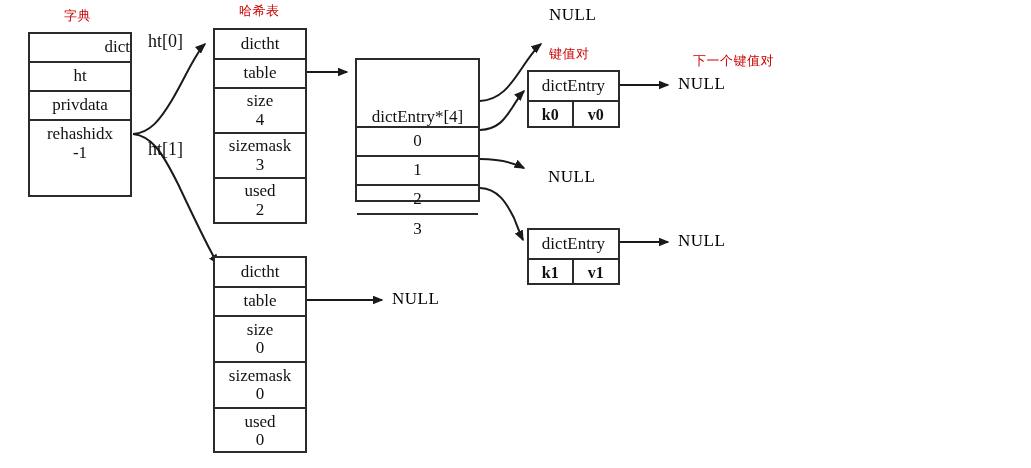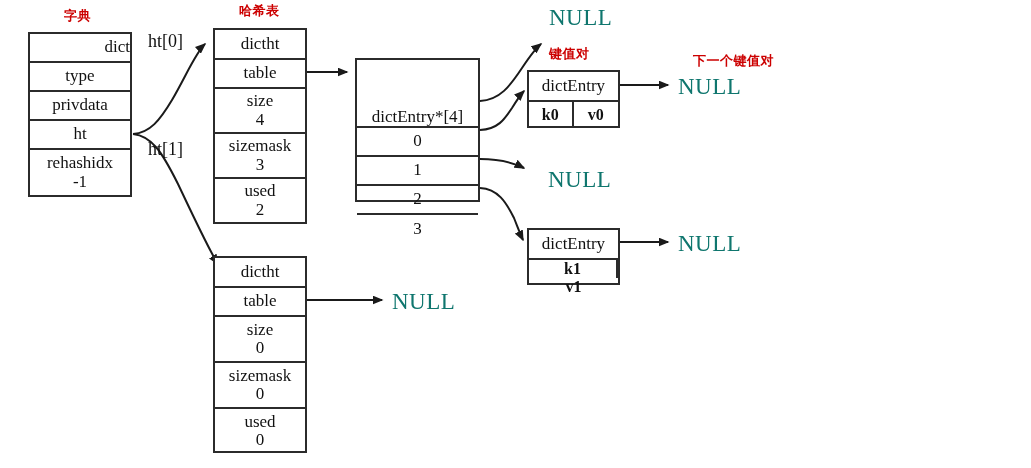--- a/index.html
+++ b/index.html
@@ -62,34 +62,34 @@
     justify-content: center;
     font-size: 16px;
     color: #111111;
   }
   .pair-cell.left { border-right: 2px solid #2b2b2b; }
   .red-label {
     position: absolute;
     color: #cc0000;
     font-family: "DejaVu Sans", "Liberation Sans", sans-serif;
     font-size: 13px;
-    font-weight: bold;
+    font-weight: normal;
     white-space: nowrap;
     letter-spacing: 0.5px;
   }
   .plain-label {
     position: absolute;
     color: #111111;
     font-size: 18px;
     white-space: nowrap;
   }
   .null-label {
     position: absolute;
-    color: #0f766e;
-    font-size: 23px;
+    color: #000000;
+    font-size: 17px;
     letter-spacing: 0.5px;
     white-space: nowrap;
   }
 </style>
 </head>
 <body>
 
 <div id="canvas">
 
   <svg class="links" viewBox="0 0 1031 468">
@@ -127,27 +127,24 @@
   <div class="red-label" style="left:693px; top:52px;">下一个键值对</div>
 
   <div class="plain-label" style="left:148px; top:31px;text-align:center;">ht[0]</div>
   <div class="plain-label" style="left:148px; top:139px;">ht[1]</div>
 
   <div class="box" style="left:28px; top:32px; width:104px; height:165px;">
     <div class="cell" style="height:29px;align-items:flex-end;">
       <span>dict</span>
     </div>
     <div class="cell" style="height:29px;">
-      <span>type</span>
+      <span>ht</span>
     </div>
     <div class="cell" style="height:29px;">
       <span>privdata</span>
-    </div>
-    <div class="cell" style="height:29px;">
-      <span>ht</span>
     </div>
     <div class="cell" style="height:45px;">
       <span>rehashidx</span>
       <span class="sub">-1</span>
     </div>
   </div>
 
   <div class="box" style="left:213px; top:28px; width:94px; height:196px;">
     <div class="cell" style="height:30px;">
       <span>dictht</span>
@@ -198,21 +195,21 @@
       <div class="pair-cell">
         <span>v0</span>
       </div>
     </div>
   </div>
 
   <div class="box" style="left:527px; top:228px; width:93px; height:57px;">
     <div class="cell" style="height:30px;">
       <span>dictEntry</span>
     </div>
-    <div class="pair-row" style="height:25px;flex-direction:column;">
+    <div class="pair-row" style="height:25px;">
       <div class="pair-cell left">
         <span>k1</span>
       </div>
       <div class="pair-cell">
         <span>v1</span>
       </div>
     </div>
   </div>
 
   <div class="box" style="left:213px; top:256px; width:94px; height:197px;">

